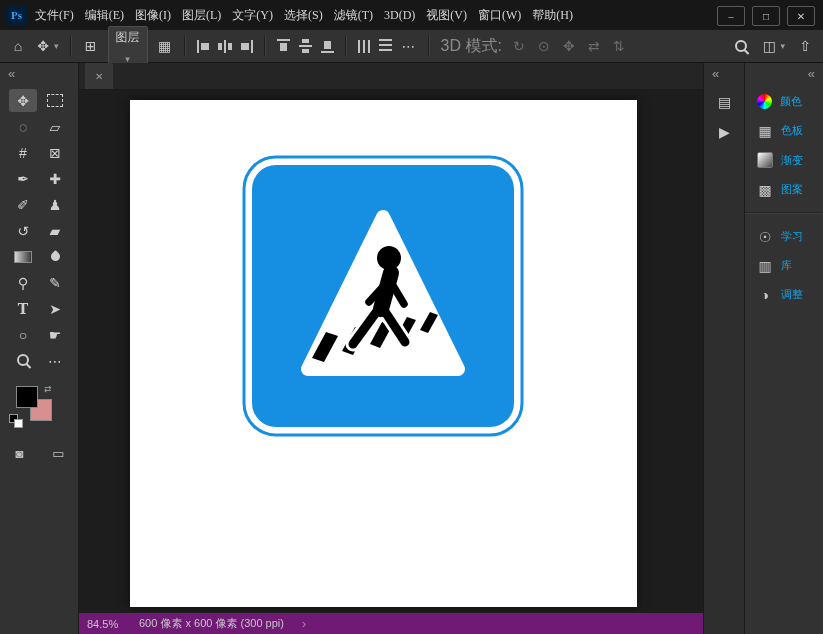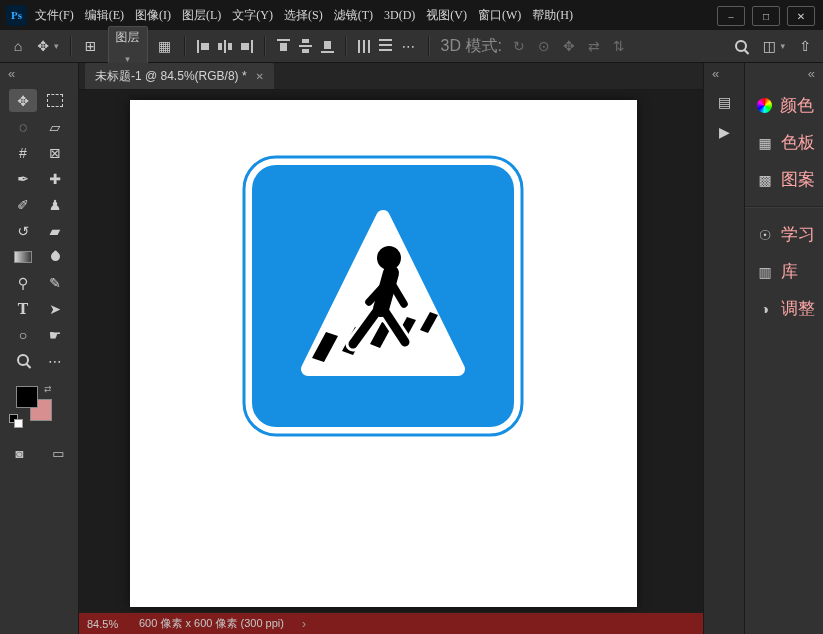--- a/index.html
+++ b/index.html
@@ -73,31 +73,31 @@
   .tool-extra .tool .tg{font-size:13px;color:#c2c2c2;}
   
   .docarea{position:absolute;left:79px;top:63px;right:120px;bottom:0;background:#1d1d1d;}
   .tabbar{position:absolute;left:0;top:0;right:0;height:27px;background:#252525;border-bottom:1px solid #1a1a1a;display:flex;align-items:flex-end;padding-left:6px;box-sizing:border-box;}
   .tab{height:26px;background:#373737;display:inline-flex;align-items:center;padding:0 10px;gap:9px;border-radius:2px 2px 0 0;}
   .tab-title{color:#d4d4d4;font-size:12px;white-space:nowrap;}
   .tab-close{color:#9b9b9b;font-size:10px;}
   .canvas{position:absolute;left:0;top:27px;right:0;bottom:22px;background:#1d1d1d;overflow:hidden;}
   .doc{position:absolute;left:51px;top:10px;width:507px;height:507px;background:#ffffff;box-shadow:0 0 10px rgba(0,0,0,.55);}
   .sign{position:absolute;left:112px;top:55px;}
-  .statusbar{position:absolute;left:0;bottom:0;right:0;height:22px;background:#7f1d1d;border-top:1px solid #1f1f1f;
+  .statusbar{position:absolute;left:0;bottom:0;right:0;height:22px;background:#701a75;border-top:1px solid #1f1f1f;
     display:flex;align-items:center;font-size:11px;color:#c6c6c6;padding:0 8px;box-sizing:border-box;}
   .zoom{min-width:44px;}
   .docinfo{margin-left:8px;}
   .status-chev{margin-left:18px;color:#9a9a9a;font-size:12px;}
   
   .rightstrip{position:absolute;right:78px;top:63px;bottom:0;width:41px;background:#2e2e2e;border-left:1px solid #1a1a1a;}
   .strip-ic{height:30px;display:flex;align-items:center;justify-content:center;color:#cccccc;font-size:14px;}
   .rightpanel{position:absolute;right:0;top:63px;bottom:0;width:78px;background:#323232;border-left:1px solid #1a1a1a;}
   .pitem{display:flex;align-items:center;gap:8px;padding:7px 0 7px 12px;}
-  .plabel{color:#fca5a5;font-size:17px;white-space:nowrap;}
+  .plabel{color:#0ea5e9;font-size:11px;white-space:nowrap;}
   .pglyph{color:#c9c9c9;font-size:14px;width:16px;text-align:center;line-height:1;}
   .wheel{width:15px;height:15px;border-radius:50%;
     background:conic-gradient(#f00,#ff0,#0f0,#0ff,#00f,#f0f,#f00);}
   .gradsq{width:14px;height:14px;border-radius:2px;background:linear-gradient(135deg,#ffffff,#4a4a4a);border:1px solid #777;}
   .pdiv{display:block;height:1px;background:#252525;border-bottom:1px solid #3d3d3d;margin:8px 0;}
 </style>
 </head>
 <body>
 
 <div class="titlebar">
@@ -277,21 +277,20 @@
       </div>
     <div class="tool">
         <span class="tg">▭</span>
       </div>
   </div>
 </div>
 
 <div class="docarea">
   <div class="tabbar">
     <div class="tab">
-      <span class="tab-title">未标题-1 @ 84.5%(RGB/8) *</span>
       <span class="tab-close">✕</span>
     </div>
   </div>
   <div class="canvas">
     <div class="doc">
       <svg class="sign" width="282" height="282" viewBox="0 0 282 282" xmlns="http://www.w3.org/2000/svg">
         <rect x="2" y="2" width="278" height="278" rx="32" fill="#ffffff" stroke-width="3" stroke="#168FE3"></rect>
         <rect x="10" y="10" width="262" height="262" rx="24" fill="#168FE3"></rect>
         <polygon points="141,62 66,214 216,214" fill="#ffffff" stroke="#ffffff" stroke-width="14" stroke-linejoin="round"></polygon>
         <g fill="#000000">
@@ -331,20 +330,24 @@
   <div class="panel-head right">«</div>
   <div class="pitem">
     <span class="wheel"></span>
     <span class="plabel">颜色</span>
   </div>
   <div class="pitem">
     <span class="pglyph">▦</span>
     <span class="plabel">色板</span>
   </div>
   <div class="pitem">
+    <span class="gradsq"></span>
+    <span class="plabel">渐变</span>
+  </div>
+  <div class="pitem">
     <span class="pglyph">▩</span>
     <span class="plabel">图案</span>
   </div>
   <i class="pdiv"></i>
   <div class="pitem">
     <span class="pglyph">☉</span>
     <span class="plabel">学习</span>
   </div>
   <div class="pitem">
     <span class="pglyph">▥</span>

